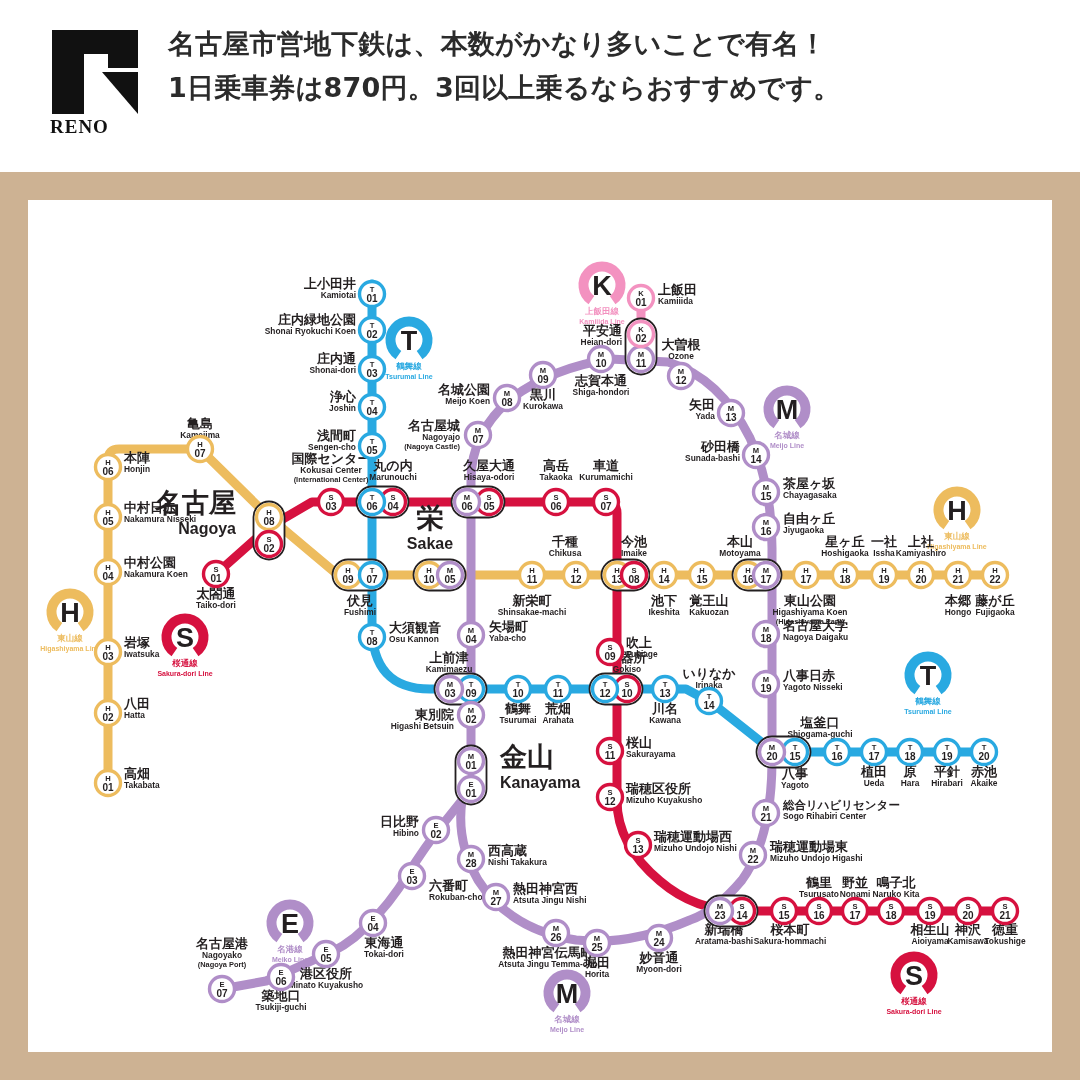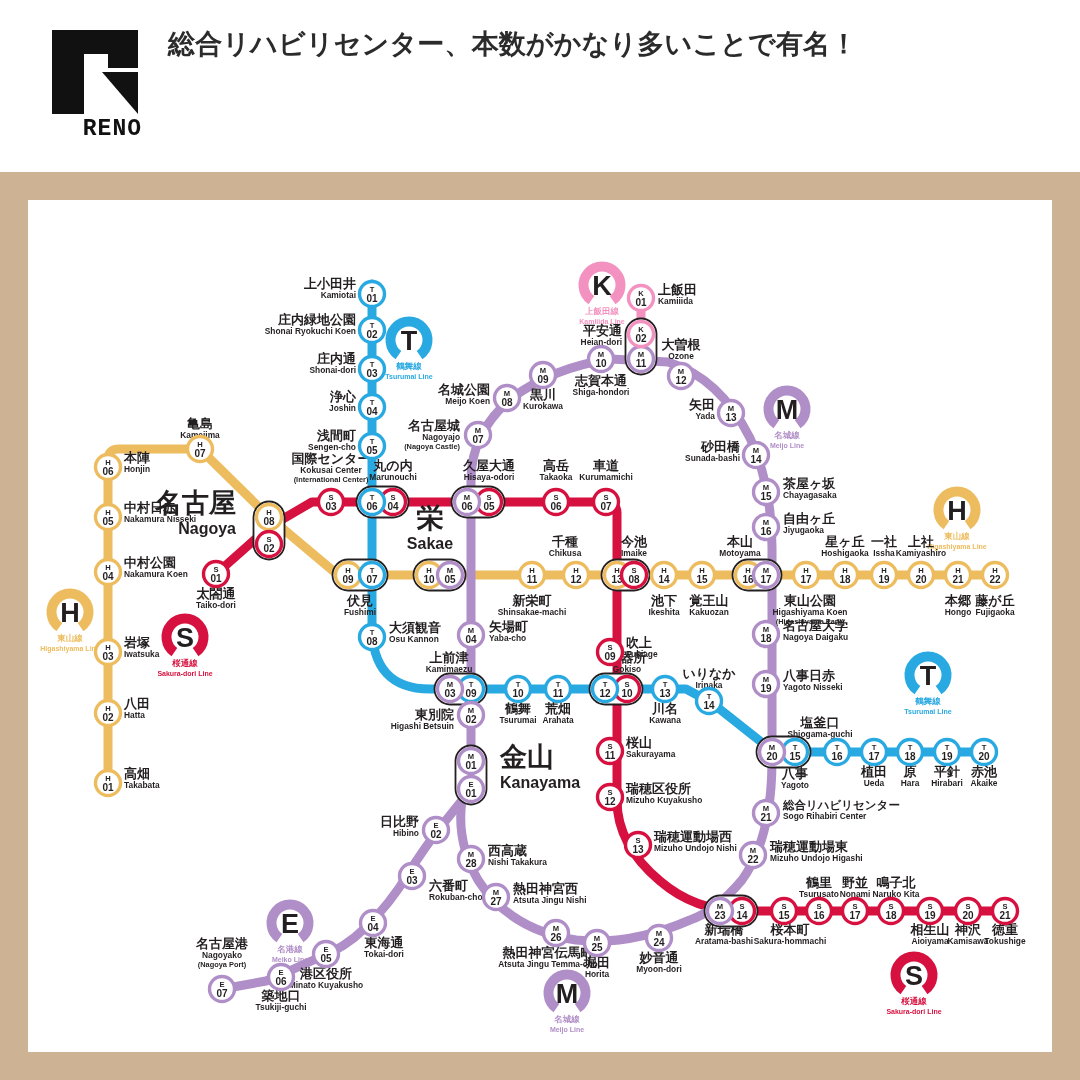--- a/index.html
+++ b/index.html
@@ -15,22 +15,22 @@
   .header{
     position:absolute;left:0;top:0;width:1080px;height:172px;
     background:#ffffff;
   }
   .logo{
     position:absolute;left:50px;top:28px;width:92px;height:118px;
   }
   .logo-mark{position:absolute;left:0;top:0;width:92px;height:88px;}
   .logo-text{
     position:absolute;left:0;top:88px;width:92px;
-    text-align:right;font-size:23px;font-weight:bold;letter-spacing:1px;
-    color:#111;font-family:Liberation Mono, monospace;
+    text-align:left;font-size:19px;font-weight:bold;letter-spacing:1px;
+    color:#111;font-family:Liberation Serif, serif;
   }
   .headline{
     position:absolute;left:168px;top:22px;width:880px;
     color:#2b2b2b;
   }
   .headline div{
     font-size:27px;line-height:44px;font-weight:bold;
     font-family:"DejaVu Sans",sans-serif;
     letter-spacing:0.2px;white-space:nowrap;
   }
@@ -63,21 +63,22 @@
   <div class="header">
     <div class="logo">
       <svg class="logo-mark" viewBox="0 0 92 88">
         <rect x="2" y="2" width="32" height="84" fill="#111"></rect>
         <path d="M34 2 H88 V40 H58 V26 H34 Z" fill="#111"></path>
         <path d="M52 44 L88 44 L88 86 Z" fill="#111"></path>
       </svg>
       <div class="logo-text">RENO</div>
     </div>
     <div class="headline">
-      <div>総合リハビリセンター、本数がかなり多いことで有名！</div>
+      <div>名古屋市営地下鉄は、本数がかなり多いことで有名！</div>
+      <div>1日乗車券は870円。3回以上乗るならおすすめです。</div>
     </div>
   </div>
 
   <div class="frame">
     <div class="frame-inner">
       <svg id="map" width="1024" height="852" viewBox="0 0 1024 852">
         <g id="track-layer">
             <path d="M 80 583 L 80 260 Q 80 249 91 249
        L 172 249 L 241 317 L 310 375 L 967 375" fill="none" stroke="#edbc5e" stroke-width="9" stroke-linecap="round" stroke-linejoin="round"></path>
             <path d="M 188 374 L 241 327 L 284 302 L 578 302

